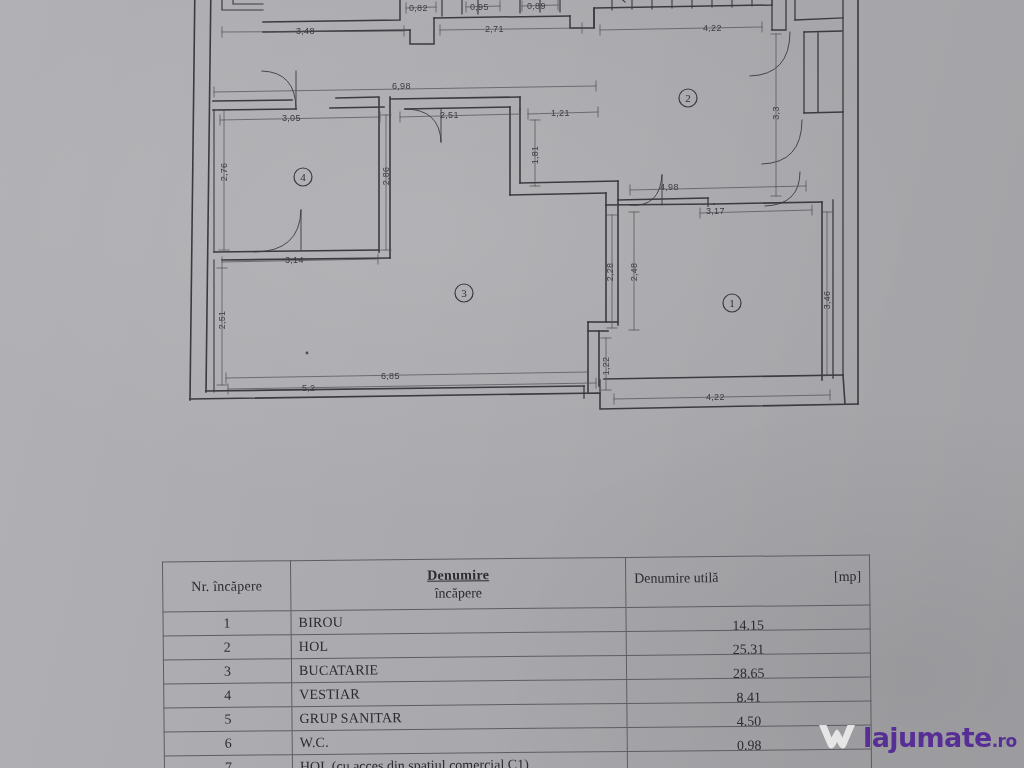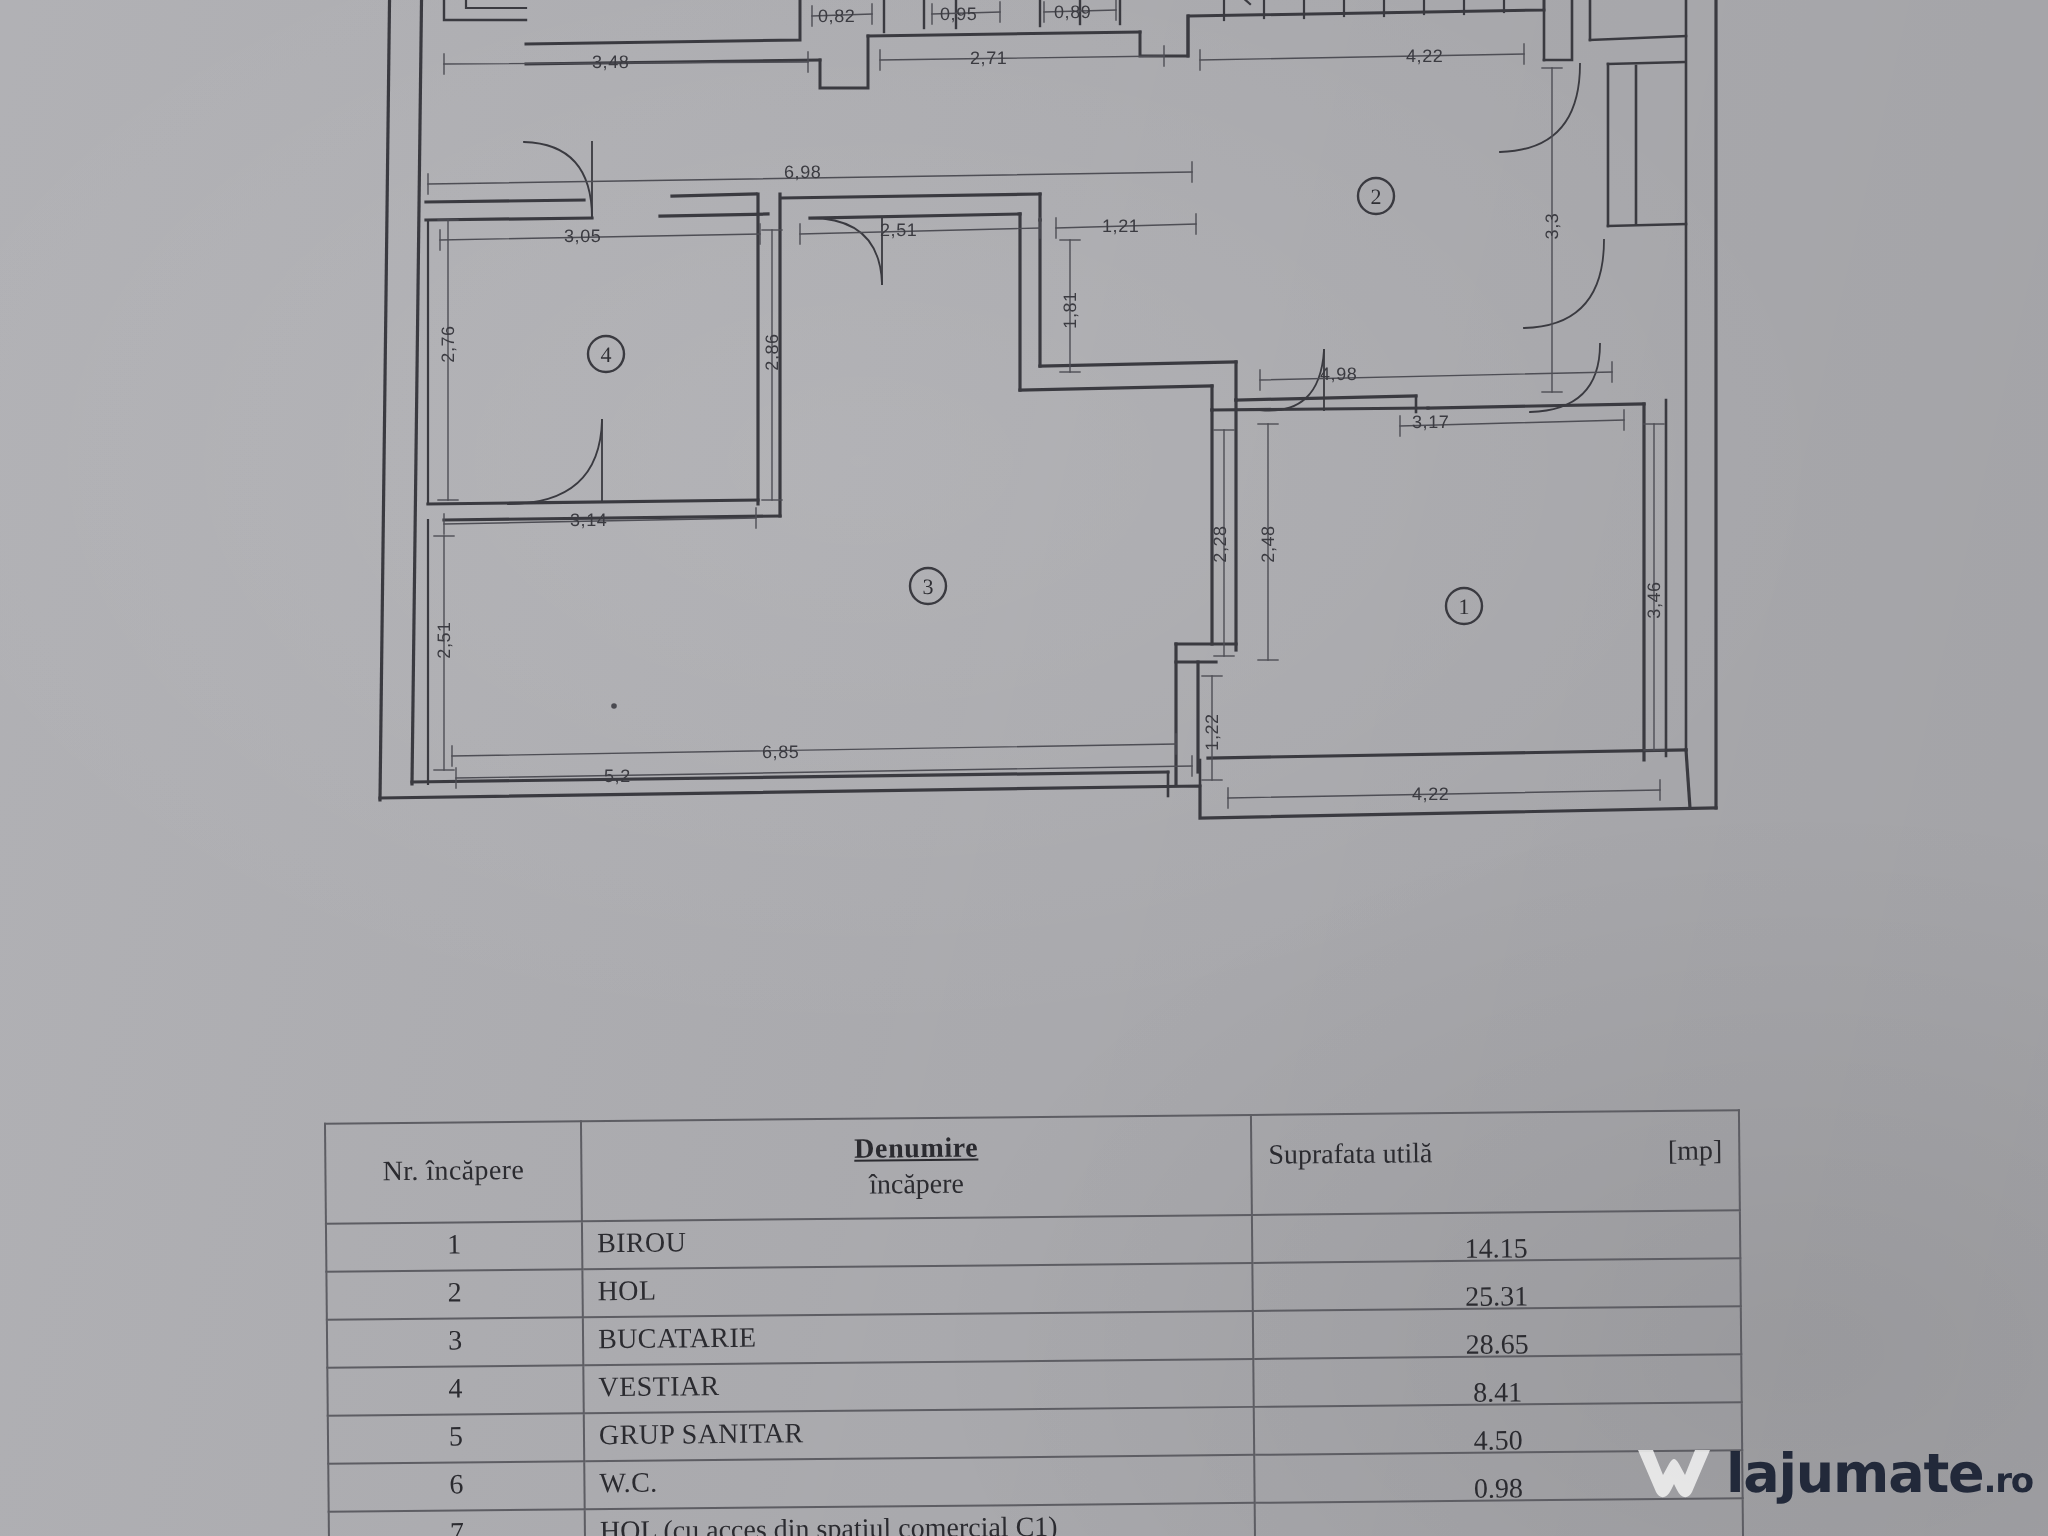--- a/index.html
+++ b/index.html
@@ -88,21 +88,21 @@
     position:absolute;
     left:818px;top:722px;
     display:flex;align-items:center;gap:7px;
     opacity:.86;
     pointer-events:none;
   }
   #wm-text{
     font-family:"DejaVu Sans", sans-serif;
     font-weight:bold;
     font-size:27px;
-    color:#0f172a;
+    color:#4c1d95;
     letter-spacing:-.6px;
     line-height:1;
   }
   #wm-text .ro{font-size:17px;}
   
   #plan-svg{filter:blur(.25px);}
 </style>
 </head>
 <body>
 
@@ -378,21 +378,21 @@
     </colgroup>
     <thead>
       <tr class="hdr">
         <th class="nr">Nr. încăpere</th>
         <th class="nume">
           <b>Denumire</b><br>
           <span>încăpere</span>
         </th>
         <th class="supr">
           <div class="supr-wrap">
-            <span>Suprafata utilă</span>
+            <span>Denumire utilă</span>
             <span>[mp]</span>
           </div>
         </th>
       </tr>
     </thead>
     <tbody>
       <tr class="row">
         <td class="nr">1</td>
         <td class="nume">BIROU</td>
         <td class="val">

